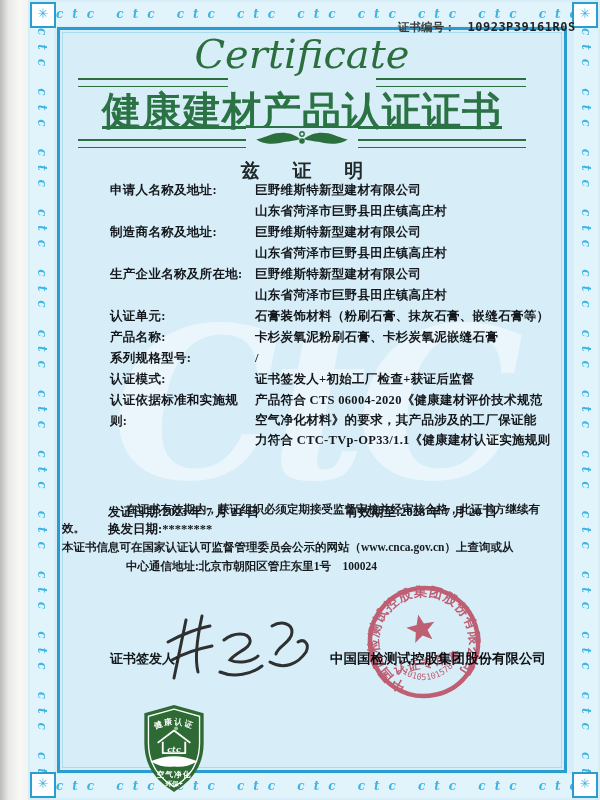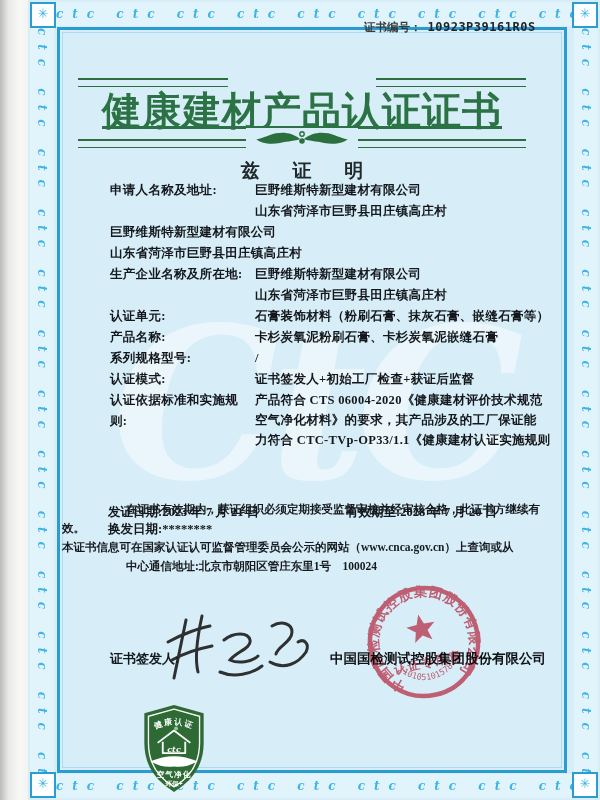--- a/index.html
+++ b/index.html
@@ -23,21 +23,21 @@
   .corner.tl{left:2px;top:2px;}  .corner.tr{left:544px;top:2px;}
   .corner.bl{left:2px;top:772px;} .corner.br{left:544px;top:772px;}
   .frame{left:29px;top:27px;width:510px;height:746px;border:3px solid #2a9ccf;box-sizing:border-box;
         box-shadow:inset 0 0 0 2px #d7eef8, inset 0 0 0 3px #a8dcf1;z-index:1;}
 
   .watermark{left:30px;top:290px;width:510px;text-align:center;z-index:1;
         font:italic 700 210px "DejaVu Serif",serif;line-height:230px;
         color:rgba(252,254,255,.55);letter-spacing:-10px;pointer-events:none;}
 
   
-  .cert-no{left:336px;top:20px;display:flex;gap:6px;z-index:4;}
+  .cert-no{left:370px;top:20px;display:flex;gap:12px;z-index:4;}
   .cert-no .lab{font:700 11.5px "Liberation Serif",serif;color:#343b3c;}
   .cert-no .num{font:700 12px "DejaVu Sans Mono",monospace;color:#1f2326;letter-spacing:.5px;text-align:center;}
   .header{left:14px;top:0;width:520px;height:190px;text-align:center;z-index:4;}
   .header > *{position:absolute;width:100%;}
   .script{top:30px;font:italic 400 40px "DejaVu Serif",serif;color:#2c6f3e;line-height:48px;}
   .rule{height:6px;border-top:2px solid #2c6f3e;border-bottom:1.5px solid #2c6f3e;width:auto;}
   .rule-left{left:36px;top:78px;width:150px;}
   .rule-right{left:auto;right:36px;top:78px;width:150px;}
   .title{top:84px;font:800 39px "Liberation Sans",sans-serif;color:#2b7244;letter-spacing:1px;text-decoration:underline;}
   .rule-full{left:36px;right:36px;top:139px;width:auto;}
@@ -86,20 +86,21 @@
     <div class="frame"></div>
 
     <div class="watermark">CtC</div>
 
     <div class="cert-no">
       <span class="lab">证书编号：</span>
       <span class="num">10923P39161R0S</span>
     </div>
 
     <div class="header">
+      <div class="script">Certificate</div>
       <div class="rule rule-left"></div>
       <div class="rule rule-right"></div>
       <div class="title">健康建材产品认证证书</div>
       <div class="rule rule-full"></div>
       <div class="ornament">
         <svg width="96" height="22" viewBox="0 0 96 22">
           <g fill="#2c6f3e">
             <path d="M46,11 C38,4 26,3 16,7 C10,9 4,12 2,11 C6,15 16,17 26,15 C34,13 42,13 46,11 Z"></path>
             <path d="M50,11 C58,4 70,3 80,7 C86,9 92,12 94,11 C90,15 80,17 70,15 C62,13 54,13 50,11 Z"></path>
             <circle cx="48" cy="6" r="2.2" fill="none" stroke="#2c6f3e" stroke-width="1.4"></circle>
@@ -112,20 +113,21 @@
 
     <div class="fields">
       <div class="row">
         <div class="label">申请人名称及地址:</div>
         <div class="vals">
           <div>巨野维斯特新型建材有限公司</div>
           <div>山东省菏泽市巨野县田庄镇高庄村</div>
         </div>
       </div>
       <div class="row">
+        <div class="label">制造商名称及地址:</div>
         <div class="vals">
           <div>巨野维斯特新型建材有限公司</div>
           <div>山东省菏泽市巨野县田庄镇高庄村</div>
         </div>
       </div>
       <div class="row">
         <div class="label">生产企业名称及所在地:</div>
         <div class="vals">
           <div>巨野维斯特新型建材有限公司</div>
           <div>山东省菏泽市巨野县田庄镇高庄村</div>

